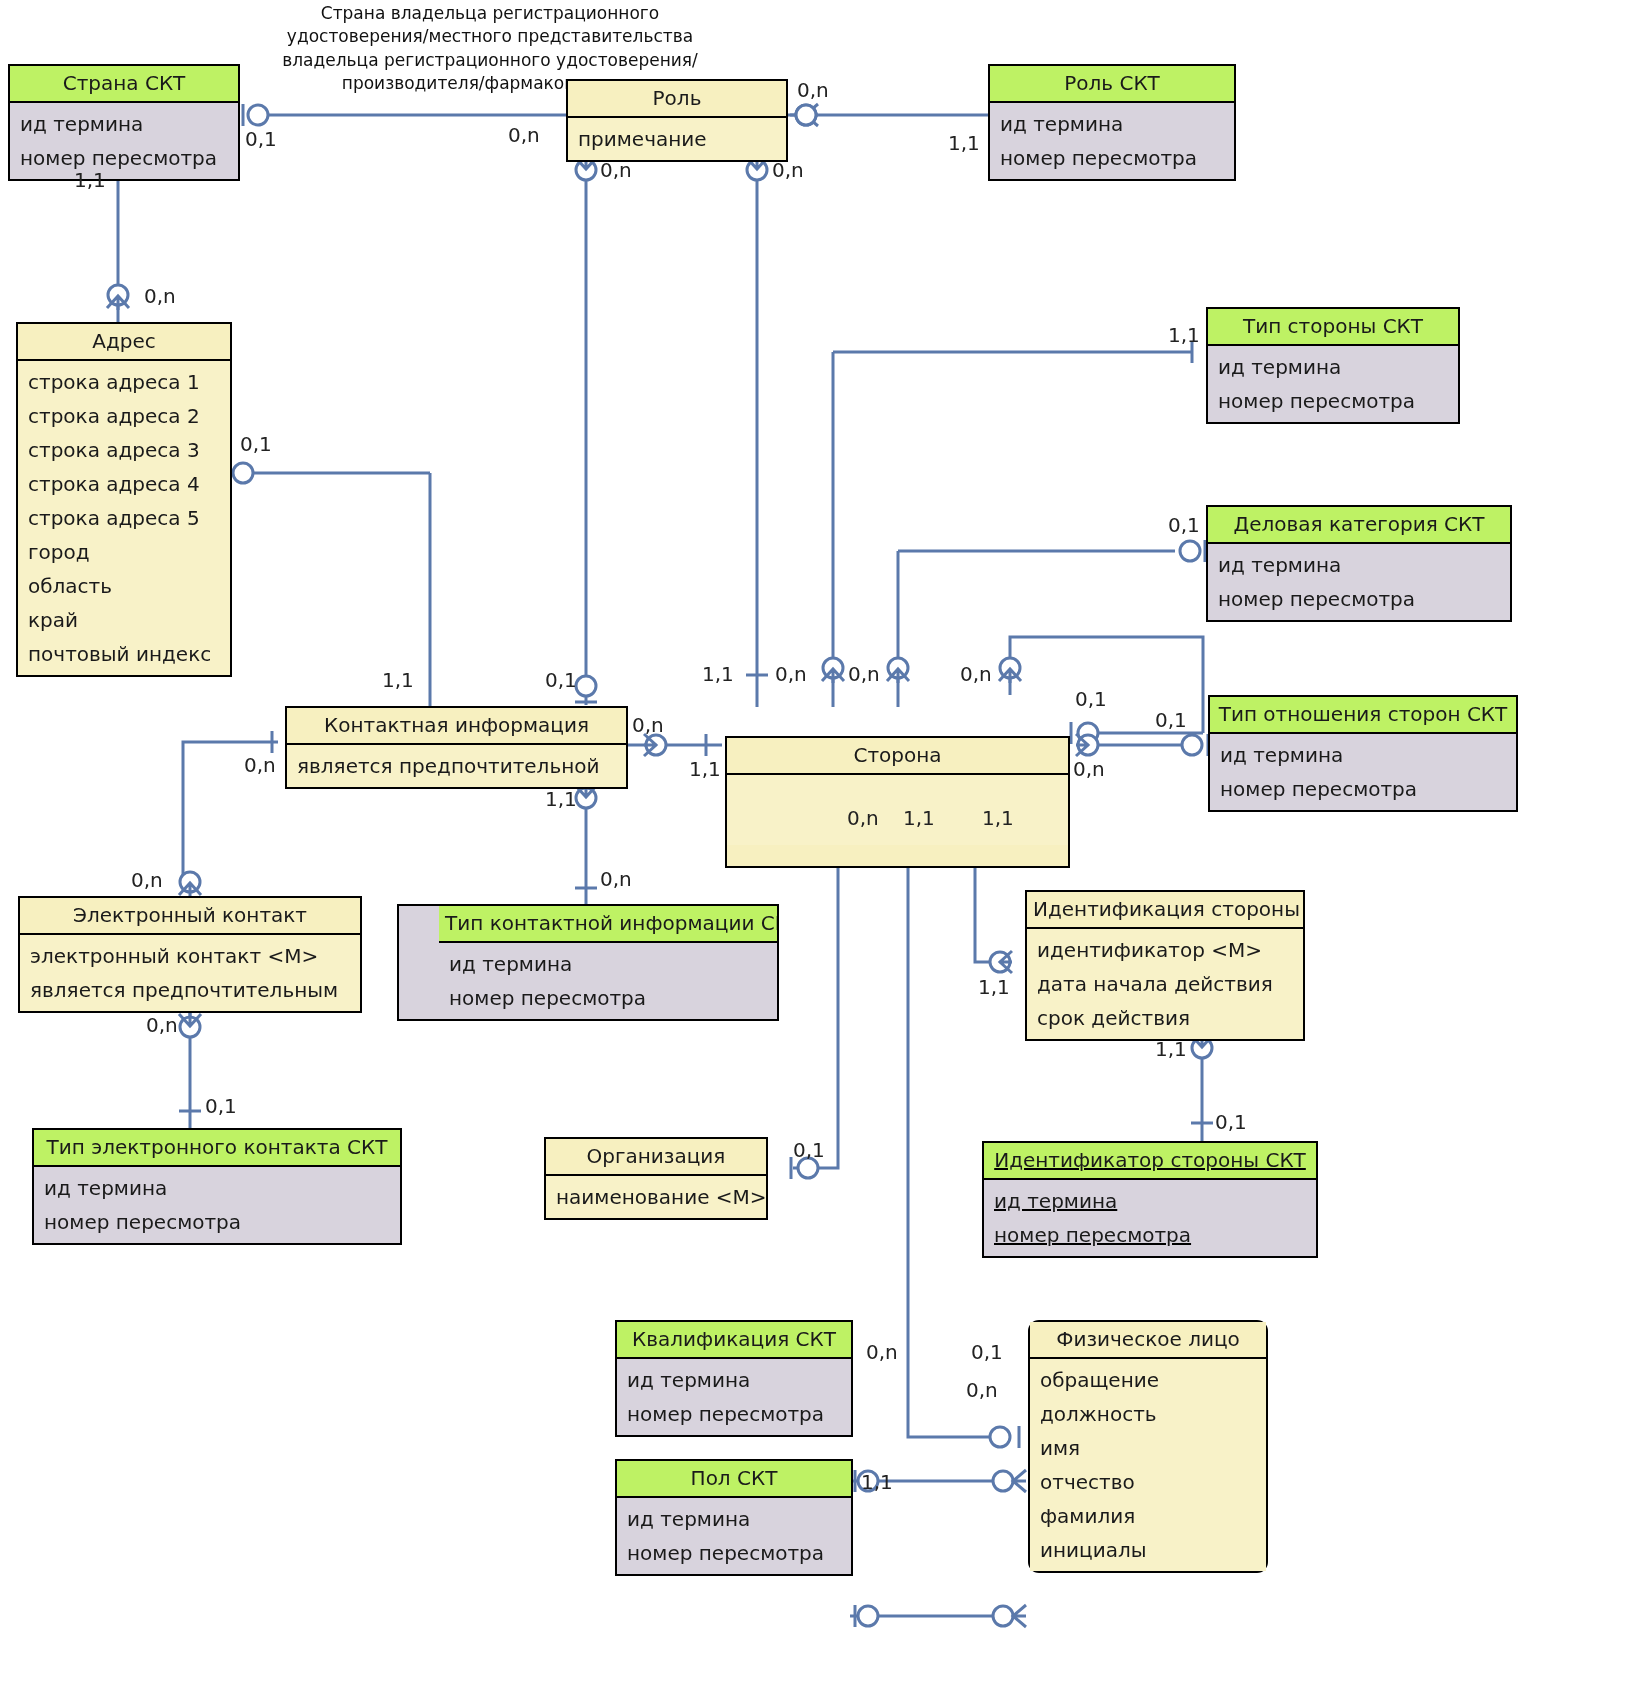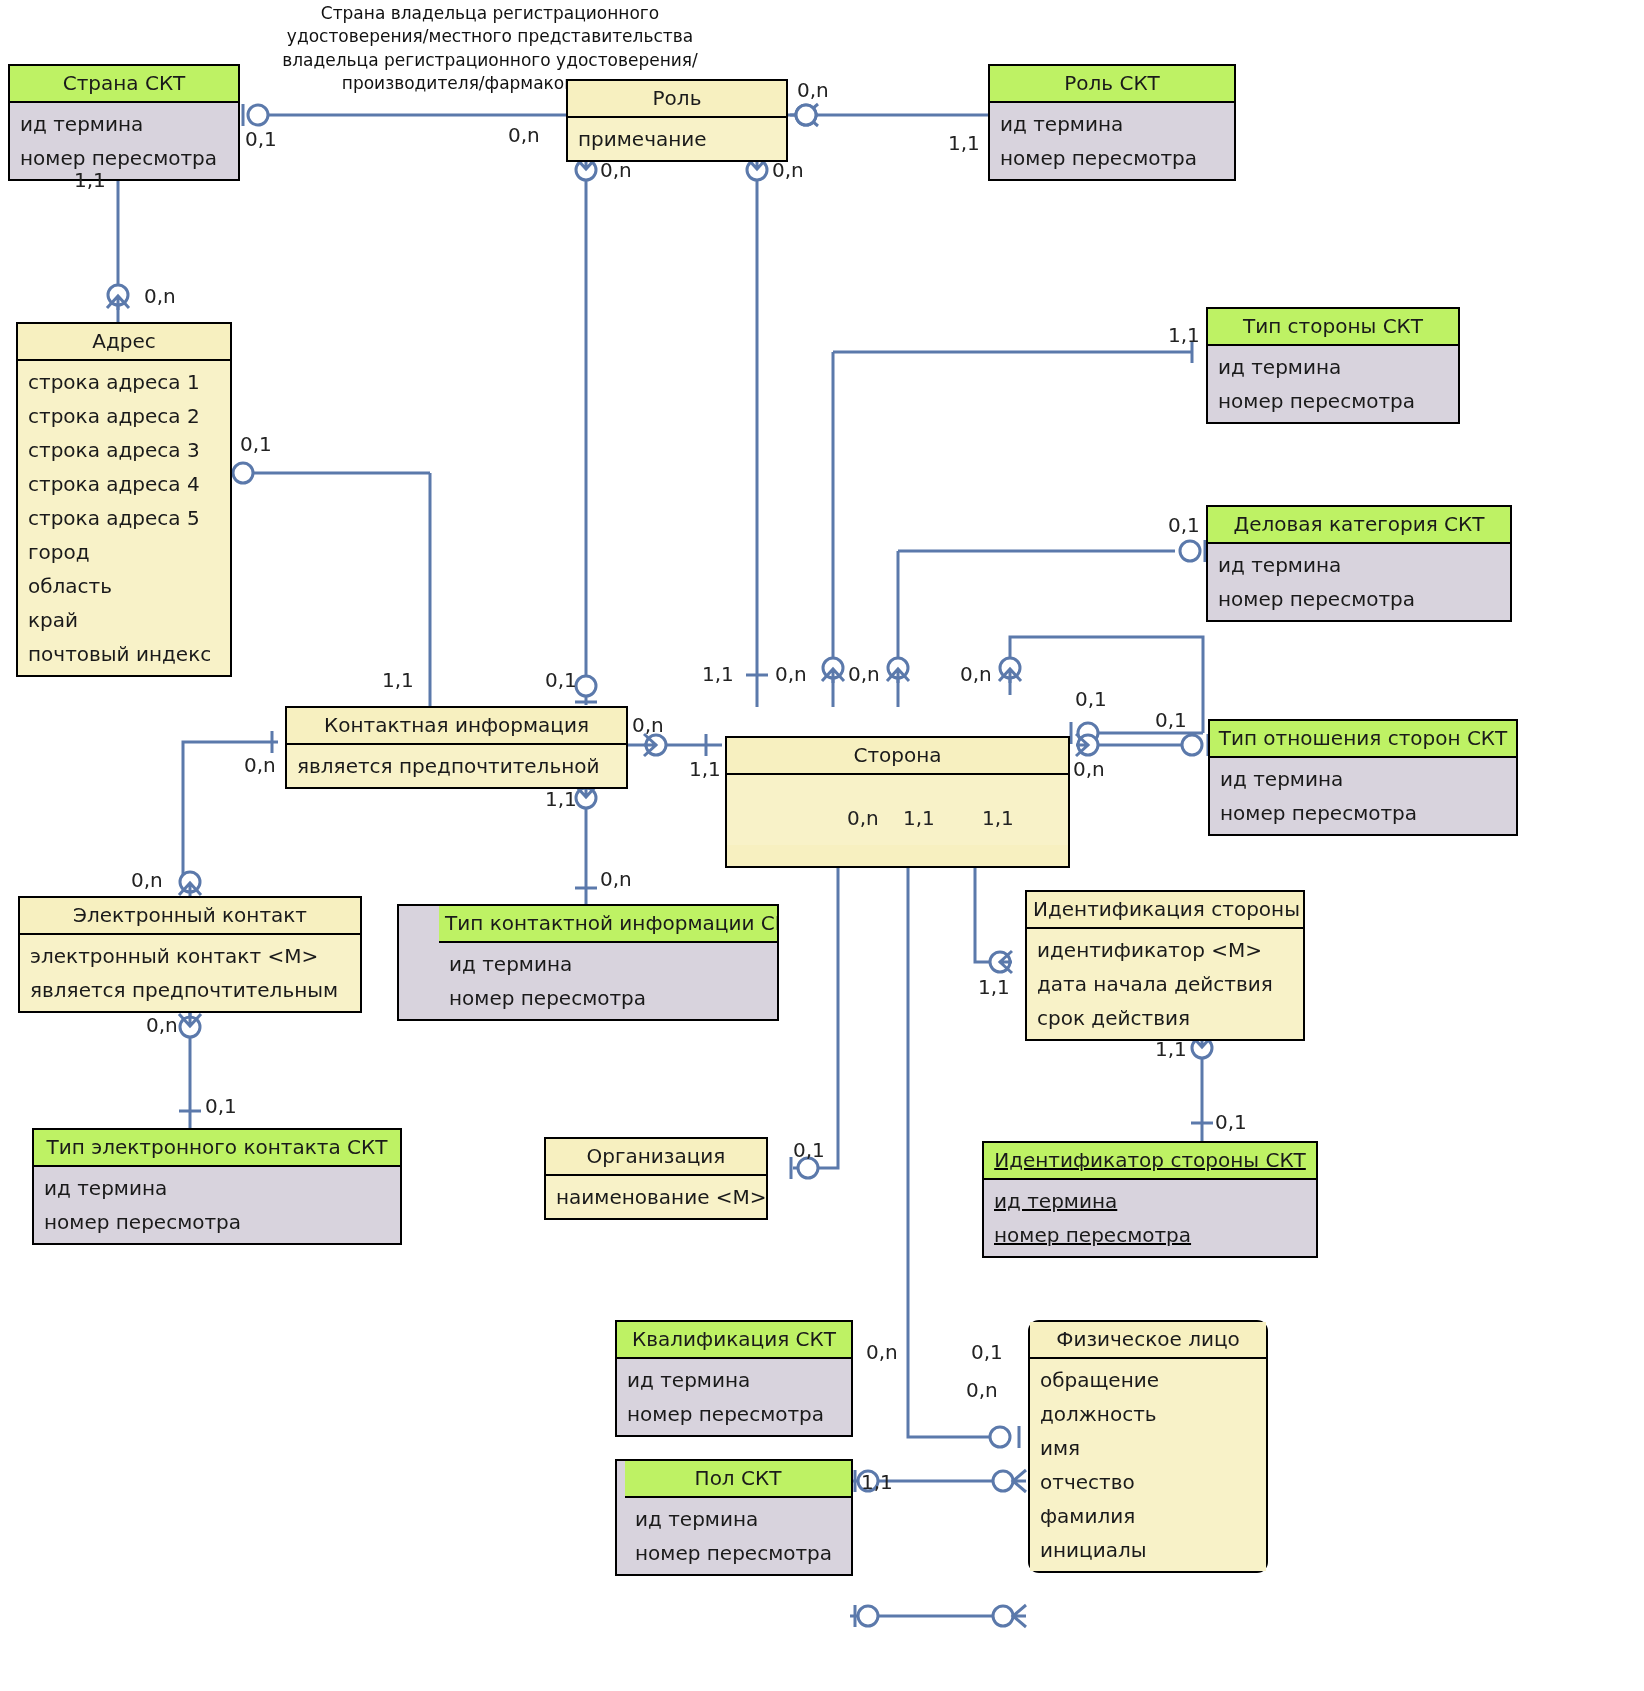--- a/index.html
+++ b/index.html
@@ -223,21 +223,21 @@
     <div class="attrs">
       <div class="attr">является предпочтительной</div>
     </div>
   </div>
 
   <div class="entity yellow empty" style="left:725px;top:736px;width:345px;height:132px;">
     <div class="hdr">Сторона</div>
     <div class="attrs"></div>
   </div>
 
-  <div class="entity grey" style="left:1208px;top:695px;width:310px;margin-top:24px;">
+  <div class="entity grey" style="left:1208px;top:695px;width:310px;">
     <div class="hdr">Тип отношения сторон СКТ</div>
     <div class="attrs">
       <div class="attr">ид термина</div>
       <div class="attr">номер пересмотра</div>
     </div>
   </div>
 
   <div class="entity yellow" style="left:18px;top:896px;width:344px;">
     <div class="hdr">Электронный контакт</div>
     <div class="attrs">
@@ -299,21 +299,21 @@
     <div class="attrs">
       <div class="attr">обращение</div>
       <div class="attr">должность</div>
       <div class="attr">имя</div>
       <div class="attr">отчество</div>
       <div class="attr">фамилия</div>
       <div class="attr">инициалы</div>
     </div>
   </div>
 
-  <div class="entity grey" style="left:615px;top:1459px;width:238px;padding-left:8px;">
+  <div class="entity grey" style="left:615px;top:1459px;width:238px;">
     <div class="hdr">Пол  СКТ</div>
     <div class="attrs">
       <div class="attr">ид термина</div>
       <div class="attr">номер пересмотра</div>
     </div>
   </div>
 
   <div class="card" style="left:245px;top:127px;">0,1</div>
   <div class="card" style="left:508px;top:123px;">0,n</div>
   <div class="card" style="left:797px;top:78px;">0,n</div>

